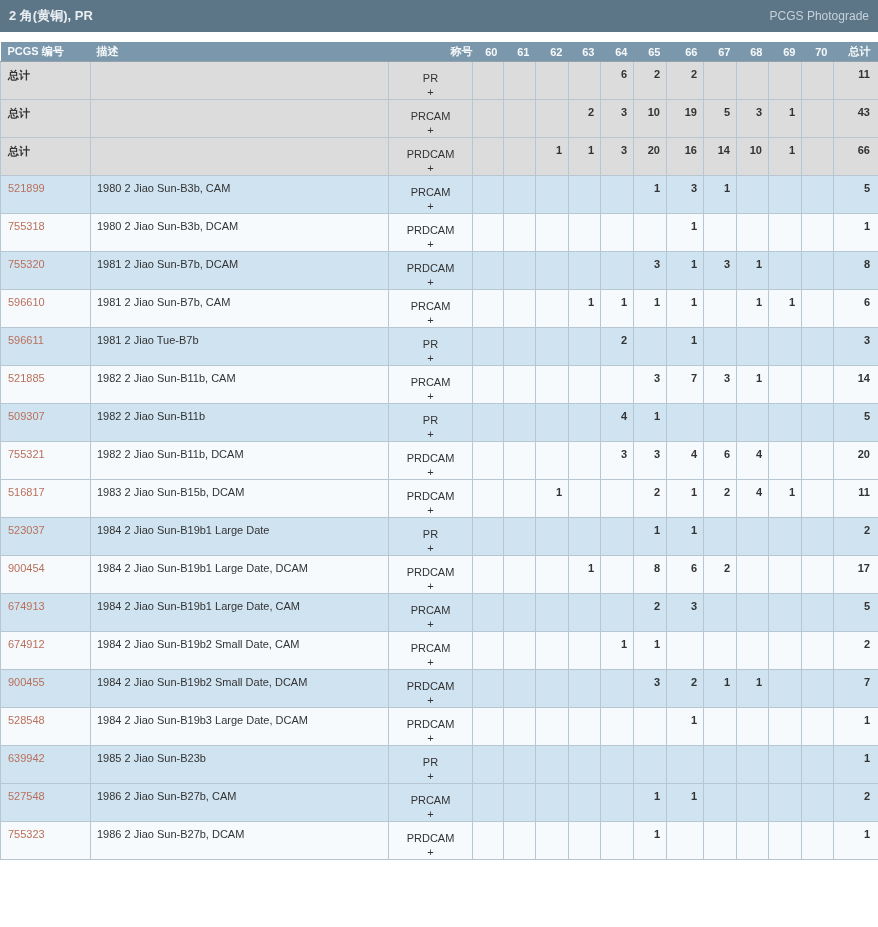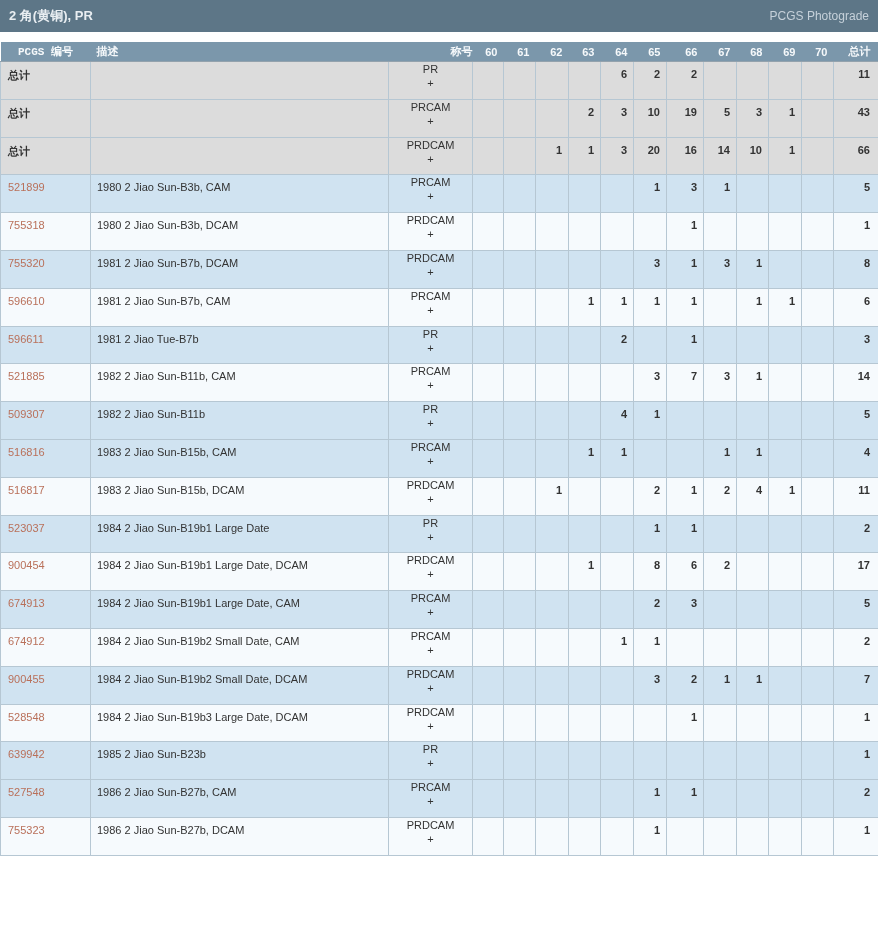--- a/index.html
+++ b/index.html
@@ -25,40 +25,40 @@
   .title-bar .brand{color:#c6d1da;font-size:12px;margin-left:40px;}
 
   .gap{height:10px;background:#fff;}
 
   table{width:878px;border-collapse:collapse;table-layout:fixed;}
   th{
     background:var(--header-bg);color:#f6f9fb;font-size:11px;font-weight:bold;
     height:19px;padding:0;border:none;border-bottom:1px solid #93a2ad;
     white-space:nowrap;overflow:hidden;
   }
-  th.c-pcgs{text-align:center;font-family:Liberation Mono, monospace;}
+  th.c-pcgs{text-align:left;padding-left:7px;}
   th.c-desc{text-align:left;padding-left:6px;}
   th.c-desig{text-align:right;margin-top:19px;}
   th.c-grade{text-align:right;padding-right:6px;}
   th.c-total{text-align:right;padding-right:8px;}
 
   td{
     font-size:11px;color:#333;vertical-align:top;
     border-right:1px solid var(--border);border-bottom:1px solid var(--border);
     padding:0;height:37.8px;box-sizing:border-box;overflow:hidden;white-space:nowrap;
   }
   tr.r-blue td{background:var(--row-blue);}
   tr.r-white td{background:var(--row-white);}
   tr.r-summary td{background:var(--row-summary);}
   td:first-child{border-left:1px solid var(--border);}
 
   td.c-pcgs{padding:6px 4px 0 7px;color:var(--link);}
   tr.r-summary td.c-pcgs{color:#333;font-weight:bold;}
   td.c-desc{padding:6px 4px 0 6px;}
-  td.c-desig{text-align:center;padding-top:1px;line-height:13px;}
+  td.c-desig{text-align:center;padding-top:10px;line-height:13px;}
   td.c-desig .plus{line-height:14px;}
   td.c-grade{text-align:right;padding:6px 6px 0 0;font-weight:bold;}
   td.c-total{text-align:right;padding:6px 8px 0 0;font-weight:bold;}
 
   .watermark{
     position:absolute;right:18px;top:928px;
     font-size:25px;font-weight:bold;letter-spacing:1px;
     color:var(--watermark);opacity:.9;pointer-events:none;
   }
 </style>
@@ -303,39 +303,39 @@
           <td class="c-grade"></td>
           <td class="c-grade">4</td>
           <td class="c-grade">1</td>
           <td class="c-grade"></td>
           <td class="c-grade"></td>
           <td class="c-grade"></td>
           <td class="c-grade"></td>
           <td class="c-grade"></td>
           <td class="c-total">5</td>
   </tr>
-        <tr class="r-blue">
-    <td class="c-pcgs">516816</td>
-    <td class="c-desc">1983 2 Jiao Sun-B15b, CAM</td>
-    <td class="c-desig">
-      <div>PRCAM</div>
-      <div class="plus">+</div>
-    </td>
-    <td class="c-grade"></td>
-          <td class="c-grade"></td>
-          <td class="c-grade"></td>
-          <td class="c-grade">1</td>
-          <td class="c-grade">1</td>
-          <td class="c-grade"></td>
-          <td class="c-grade"></td>
-          <td class="c-grade">1</td>
-          <td class="c-grade">1</td>
-          <td class="c-grade"></td>
-          <td class="c-grade"></td>
-          <td class="c-total">4</td>
+        <tr class="r-white">
+    <td class="c-pcgs">755321</td>
+    <td class="c-desc">1982 2 Jiao Sun-B11b, DCAM</td>
+    <td class="c-desig">
+      <div>PRDCAM</div>
+      <div class="plus">+</div>
+    </td>
+    <td class="c-grade"></td>
+          <td class="c-grade"></td>
+          <td class="c-grade"></td>
+          <td class="c-grade"></td>
+          <td class="c-grade">3</td>
+          <td class="c-grade">3</td>
+          <td class="c-grade">4</td>
+          <td class="c-grade">6</td>
+          <td class="c-grade">4</td>
+          <td class="c-grade"></td>
+          <td class="c-grade"></td>
+          <td class="c-total">20</td>
   </tr>
         <tr class="r-white">
     <td class="c-pcgs">516817</td>
     <td class="c-desc">1983 2 Jiao Sun-B15b, DCAM</td>
     <td class="c-desig">
       <div>PRDCAM</div>
       <div class="plus">+</div>
     </td>
     <td class="c-grade"></td>
           <td class="c-grade"></td>

